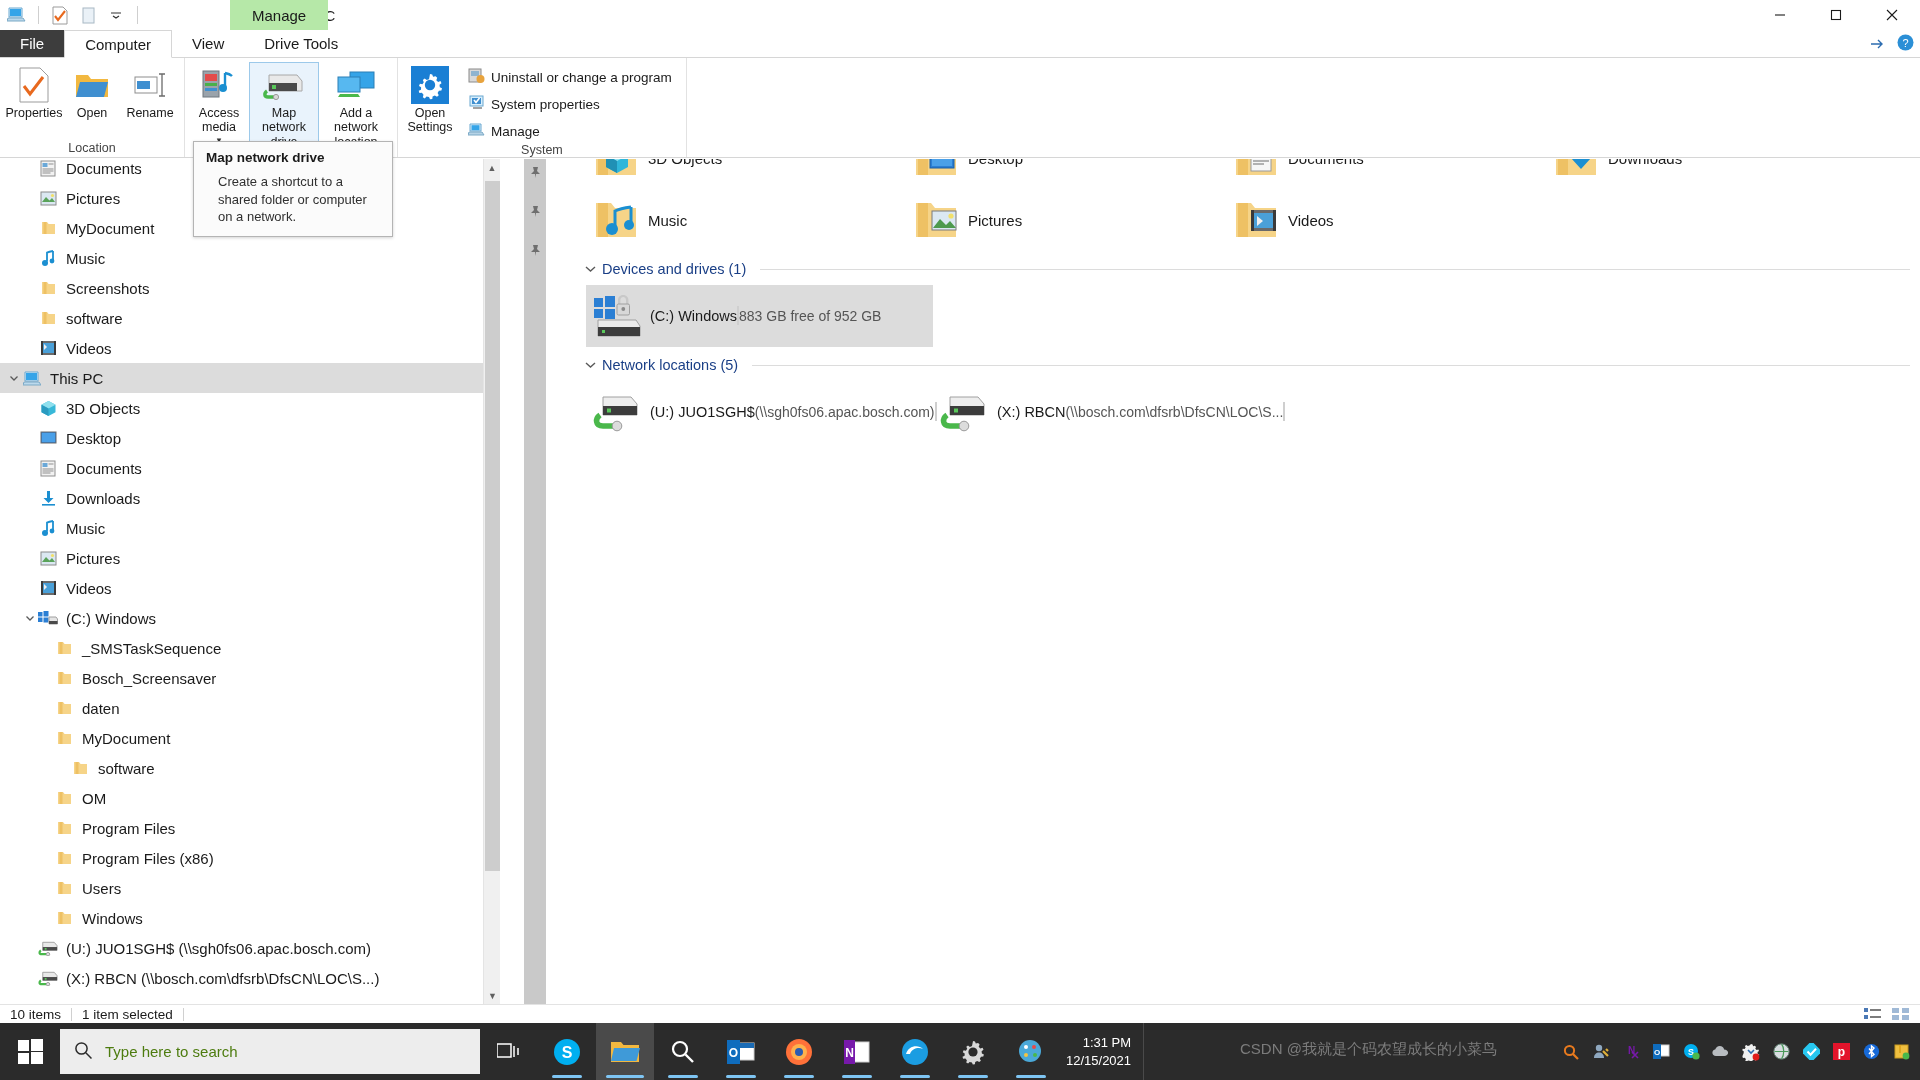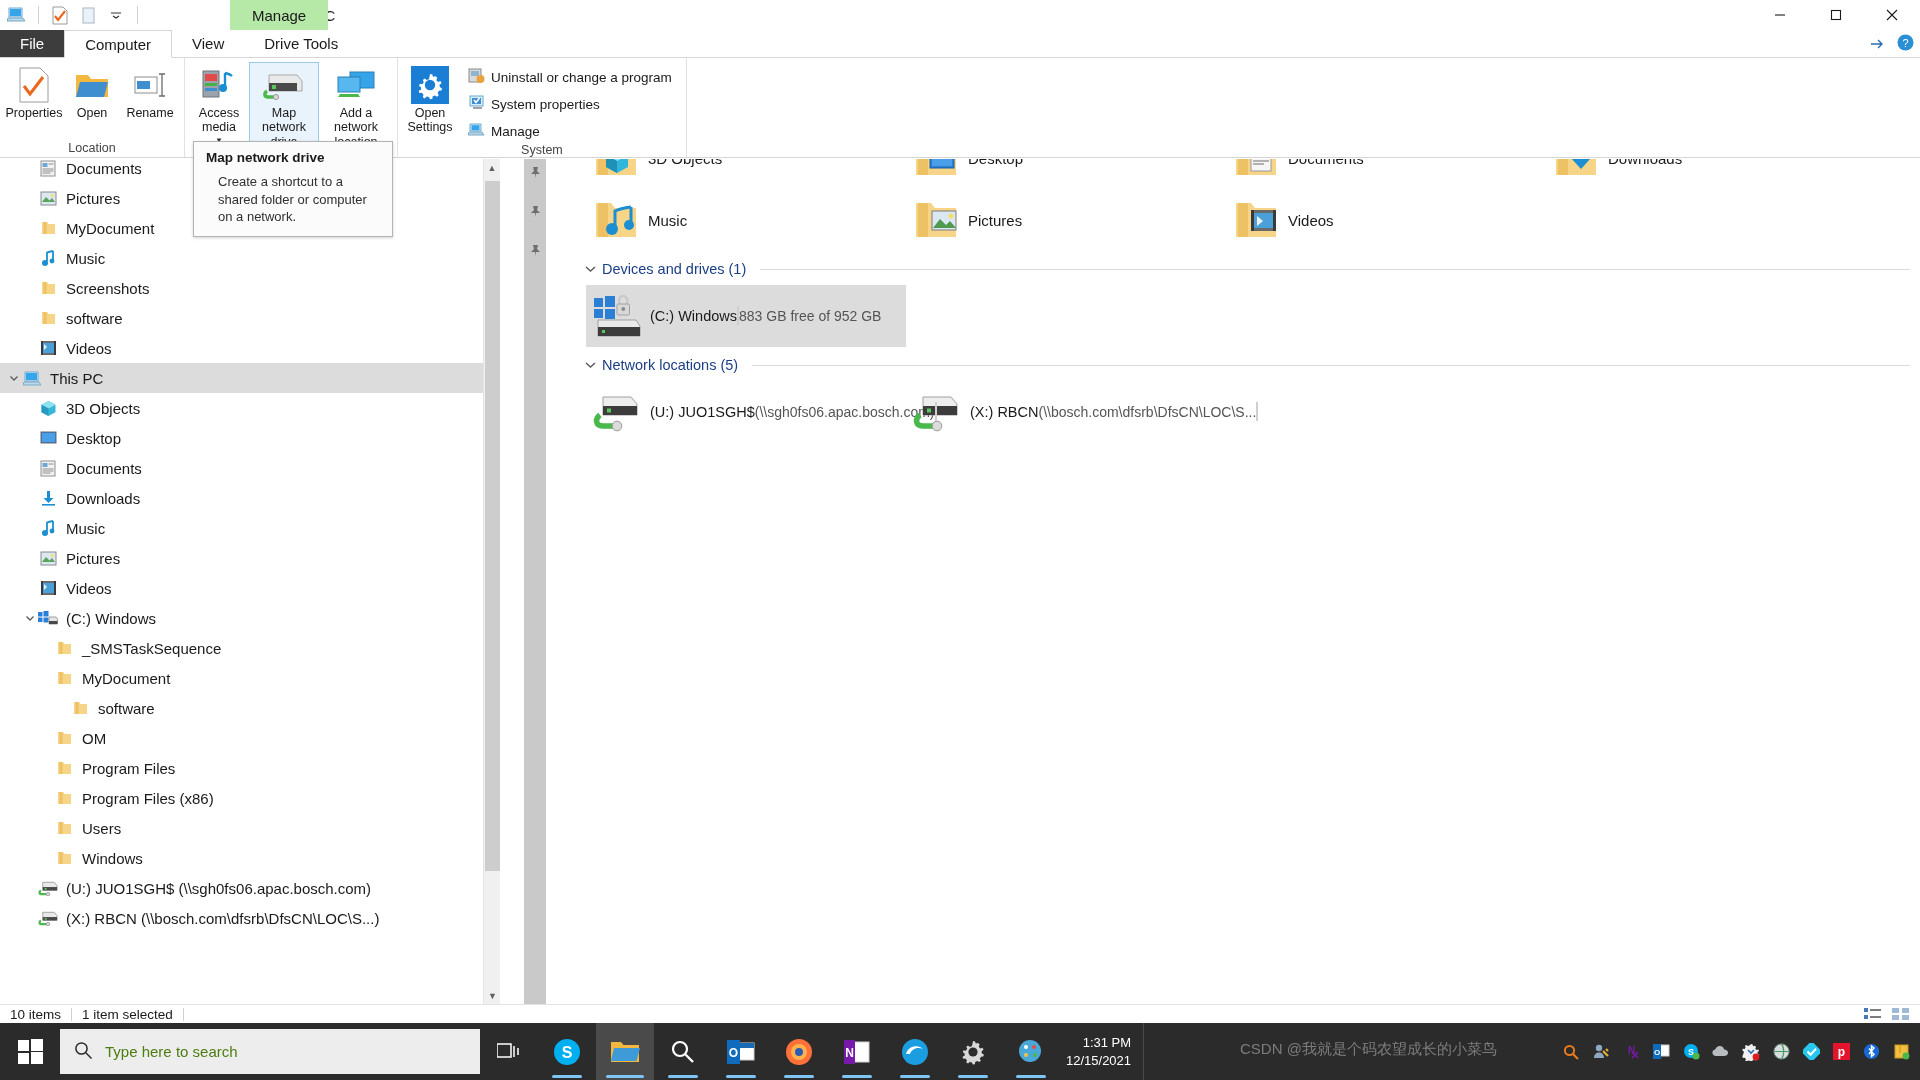--- a/index.html
+++ b/index.html
@@ -88,21 +88,21 @@
   .group-chev { color:#5a5a5a; font-size:11px; width:12px; text-align:center; }
   .group-title { font-size:14.5px; color:#1a3f86; white-space:nowrap; }
   .group-rule { flex:1; height:1px; background:#dcdcdc; margin-left:8px; }
 
   .tile-grid { display:flex; flex-wrap:wrap; padding:4px 0 6px 16px; }
   .folder-tile { width:320px; height:62px; display:flex; align-items:center; gap:8px;
                  padding:4px 6px; cursor:default; }
   .folder-tile .ft-ic { width:48px; height:48px; flex:0 0 48px; display:flex; align-items:center; justify-content:center; }
   .folder-tile .ft-lbl { font-size:15px; color:#1a1a1a; }
 
-  .drive-tile { width:320px; height:62px; display:flex; align-items:center; gap:8px;
+  .drive-tile { width:347px; height:62px; display:flex; align-items:center; gap:8px;
                 padding:5px 6px; cursor:default; }
   .drive-tile.sel { background:#dcdcdc; }
   .drive-tile .dt-ic { width:50px; height:46px; flex:0 0 50px; display:flex; align-items:center; justify-content:center; }
   .drive-tile .dt-txt { flex:1; min-width:0; }
   .dt-name { font-size:14.5px; color:#1a1a1a; white-space:nowrap; overflow:hidden; text-overflow:ellipsis; line-height:1.3; }
   .dt-sub  { font-size:14px; color:#555; white-space:nowrap; overflow:hidden; text-overflow:ellipsis; line-height:1.3; }
   .capbar { height:13px; background:#e6e6e6; border:1px solid #cfcfcf; margin:3px 0 2px; position:relative; }
   .capfill { height:100%; }
 
   
@@ -542,20 +542,40 @@
           </div>
           <div class="nav-item">
             <span class="nav-chev" style="margin-left: 38px;"></span>
             <span class="nav-ic">
               <svg width="17" height="16" viewBox="0 0 17 16">
                 <path d="M2 2h5l1.6 2H15v10H2z" fill="#f6d488"></path>
                 <path d="M3.5 2h3v12h-3z" fill="#eec164"></path>
               </svg>
             </span>
             <span>_SMSTaskSequence</span>
+          </div>
+          <div class="nav-item">
+            <span class="nav-chev" style="margin-left: 38px;"></span>
+            <span class="nav-ic">
+              <svg width="17" height="16" viewBox="0 0 17 16">
+                <path d="M2 2h5l1.6 2H15v10H2z" fill="#f6d488"></path>
+                <path d="M3.5 2h3v12h-3z" fill="#eec164"></path>
+              </svg>
+            </span>
+            <span>Bosch_Screensaver</span>
+          </div>
+          <div class="nav-item">
+            <span class="nav-chev" style="margin-left: 38px;"></span>
+            <span class="nav-ic">
+              <svg width="17" height="16" viewBox="0 0 17 16">
+                <path d="M2 2h5l1.6 2H15v10H2z" fill="#f6d488"></path>
+                <path d="M3.5 2h3v12h-3z" fill="#eec164"></path>
+              </svg>
+            </span>
+            <span>daten</span>
           </div>
           <div class="nav-item">
             <span class="nav-chev" style="margin-left: 38px;"></span>
             <span class="nav-ic">
               <svg width="17" height="16" viewBox="0 0 17 16">
                 <path d="M2 2h5l1.6 2H15v10H2z" fill="#f6d488"></path>
                 <path d="M3.5 2h3v12h-3z" fill="#eec164"></path>
               </svg>
             </span>
             <span>MyDocument</span>

